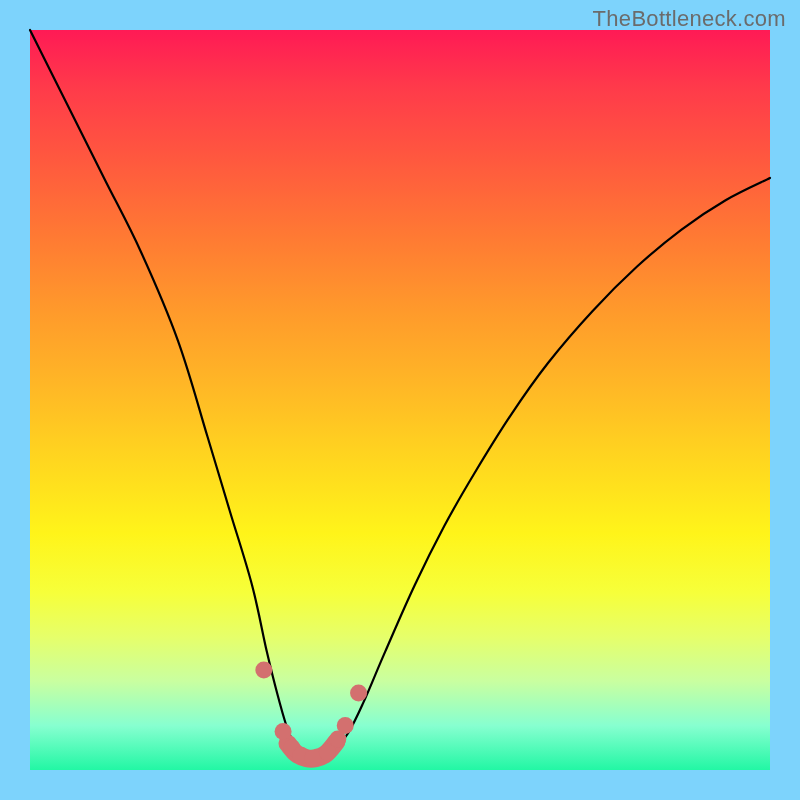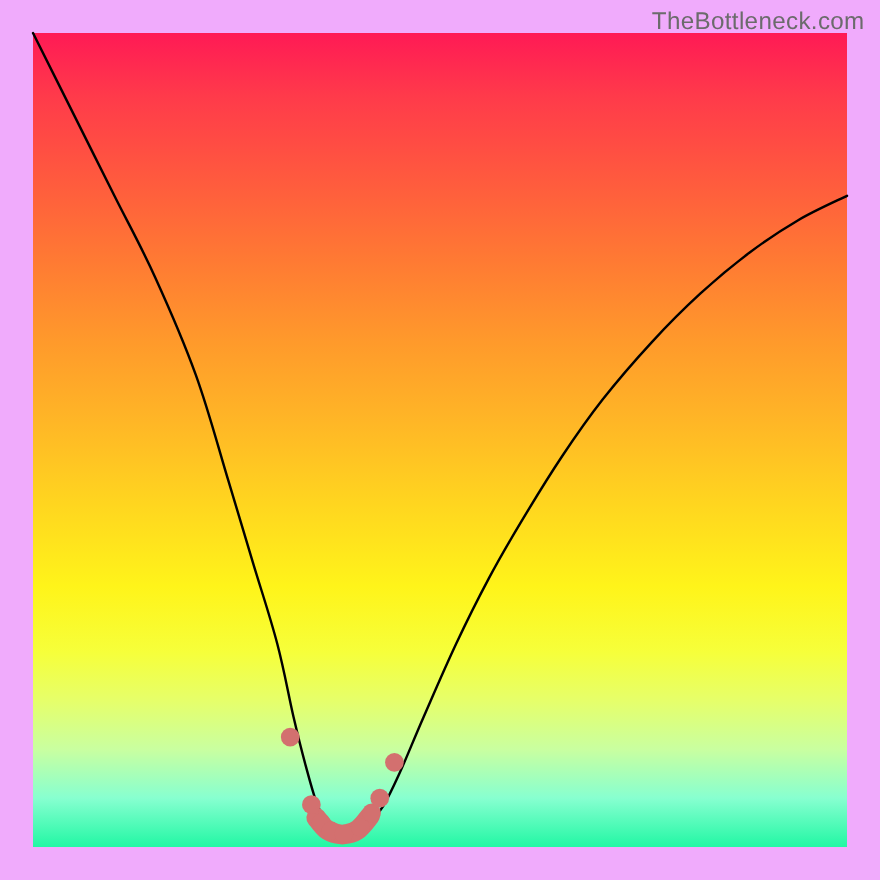--- a/index.html
+++ b/index.html
@@ -8,21 +8,21 @@
     width: 800px;
     height: 800px;
     background: #000;
     font-family: Arial, Helvetica, sans-serif;
     overflow: hidden;
   }
   .frame {
     position: relative;
     width: 800px;
     height: 800px;
-    background: #f0abfc;
+    background: #7dd3fc;
   }
   .plot-area {
     position: absolute;
     left: 30px;
     top: 30px;
     width: 740px;
     height: 740px;
     background: linear-gradient(to bottom,
       #ff1a55 0%,
       #ff3b4a 8%,

